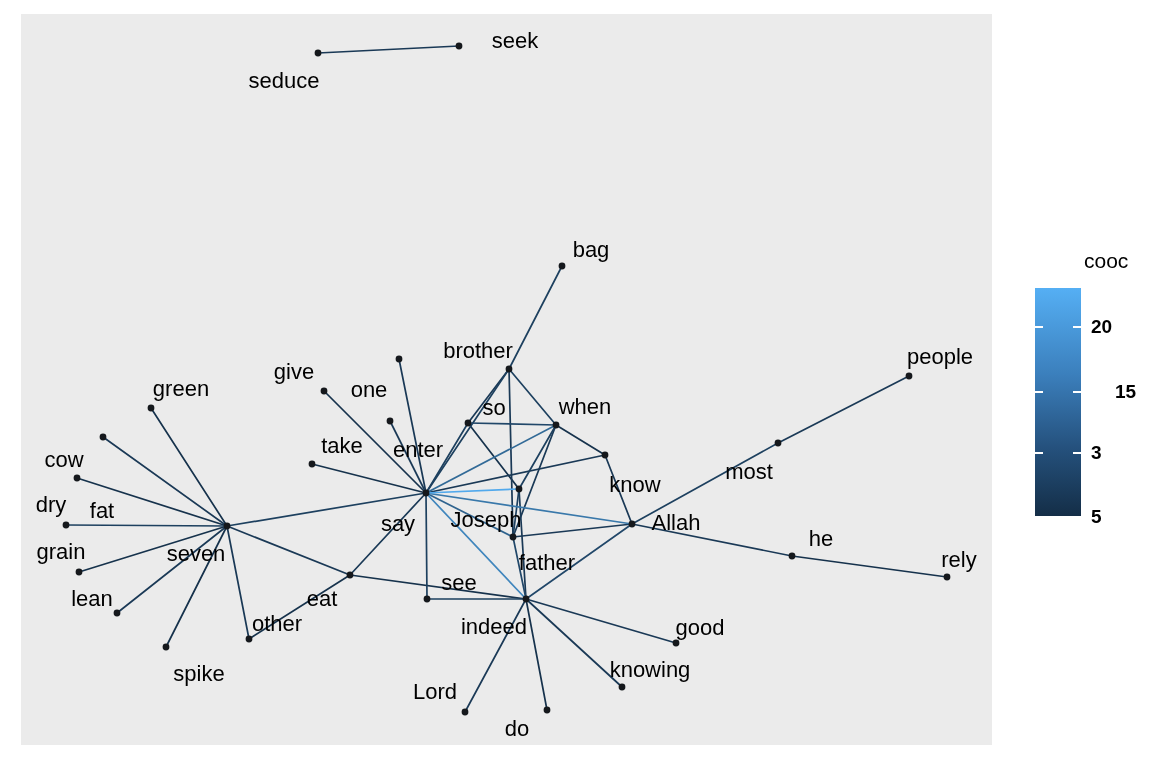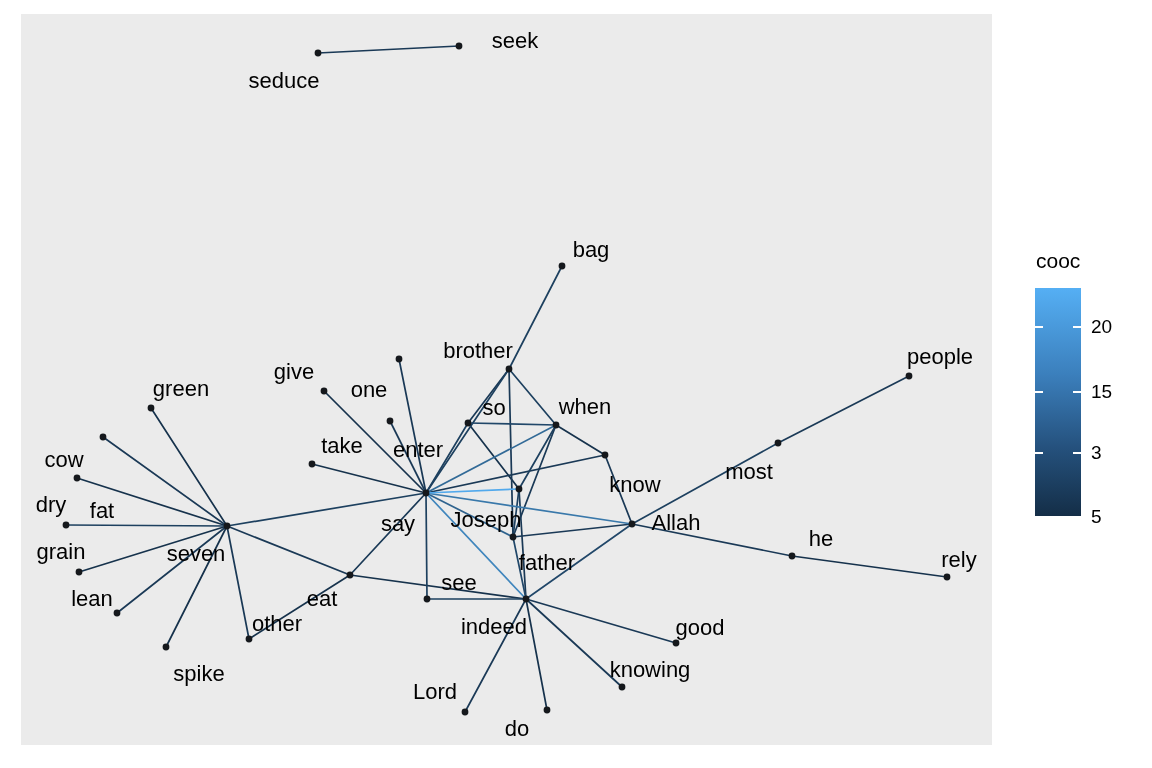--- a/index.html
+++ b/index.html
@@ -10,30 +10,30 @@
     font-family:"Liberation Sans","DejaVu Sans",sans-serif;
     overflow:hidden;
   }
   #plot-svg{position:absolute;left:0;top:0;}
   .node-label{
     font-family:"Liberation Sans","DejaVu Sans",sans-serif;
     fill:#000000;
   }
   #legend{position:absolute;}
   #legend-title{
-    position:absolute;left:1036px;top:249px;
+    position:absolute;left:1084px;top:249px;
     font-size:21px;color:#000000;
   }
   #legend-bar{
     position:absolute;left:1035px;top:288px;width:46px;height:228px;
     background:linear-gradient(to bottom,#55AFF4 0%,#3B7FBC 38%,#25517D 70%,#142E47 100%);
   }
   .legend-tick-label{
     position:absolute;left:1091px;
-    font-size:19px;color:#000000;
+    font-size:19px;color:#000000;font-weight:bold;
   }
   .legend-tick-mark{
     position:absolute;width:8px;height:2px;background:#ffffff;
   }
 </style>
 </head>
 <body>
 
 <div id="canvas">
 
@@ -168,21 +168,21 @@
       </g>
   </svg>
 
   <div id="legend">
     <div id="legend-title">cooc</div>
     <div id="legend-bar"></div>
     <div id="legend-ticks">
         <div class="legend-tick-label" style="top: 316px;">20</div>
         <div class="legend-tick-mark" style="left: 1035px; top: 326px;"></div>
         <div class="legend-tick-mark" style="left: 1073px; top: 326px;"></div>
-        <div class="legend-tick-label" style="top: 381px;">15</div>
+        <div class="legend-tick-label" style="top: 381px; margin-left: 24px;">15</div>
         <div class="legend-tick-mark" style="left: 1035px; top: 391px;"></div>
         <div class="legend-tick-mark" style="left: 1073px; top: 391px;"></div>
         <div class="legend-tick-label" style="top: 442px;">3</div>
         <div class="legend-tick-mark" style="left: 1035px; top: 452px;"></div>
         <div class="legend-tick-mark" style="left: 1073px; top: 452px;"></div>
         <div class="legend-tick-label" style="top: 506px;">5</div>
       </div>
   </div>
 
 </div>

